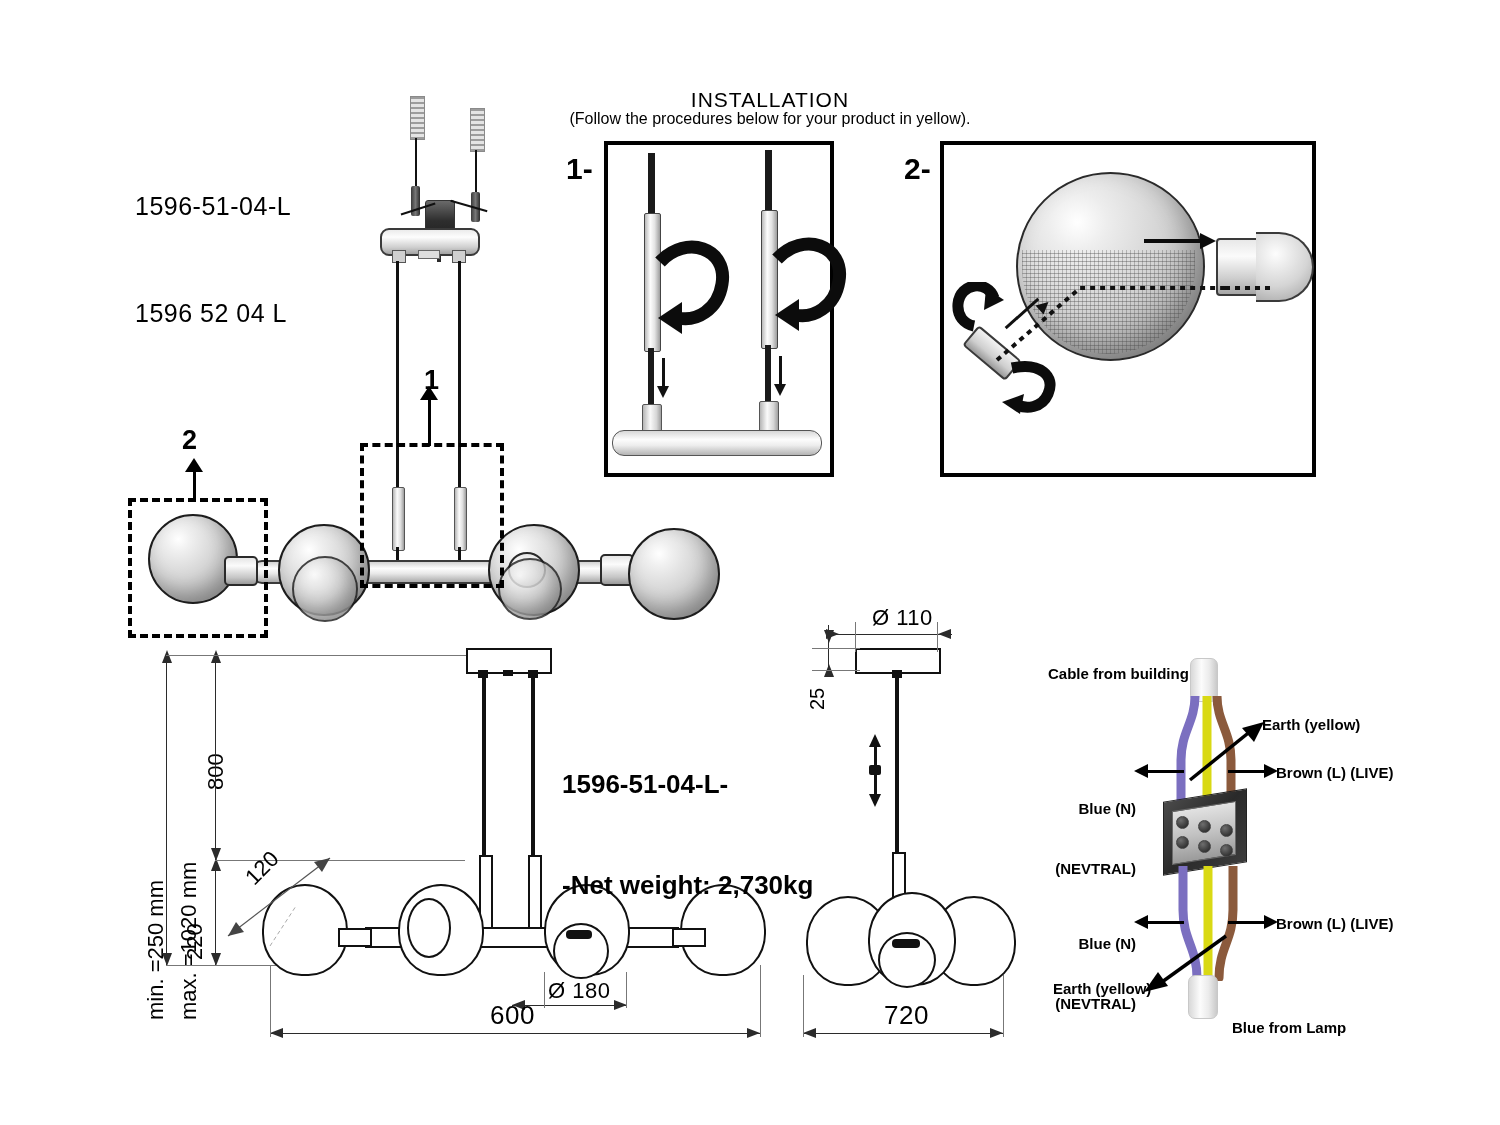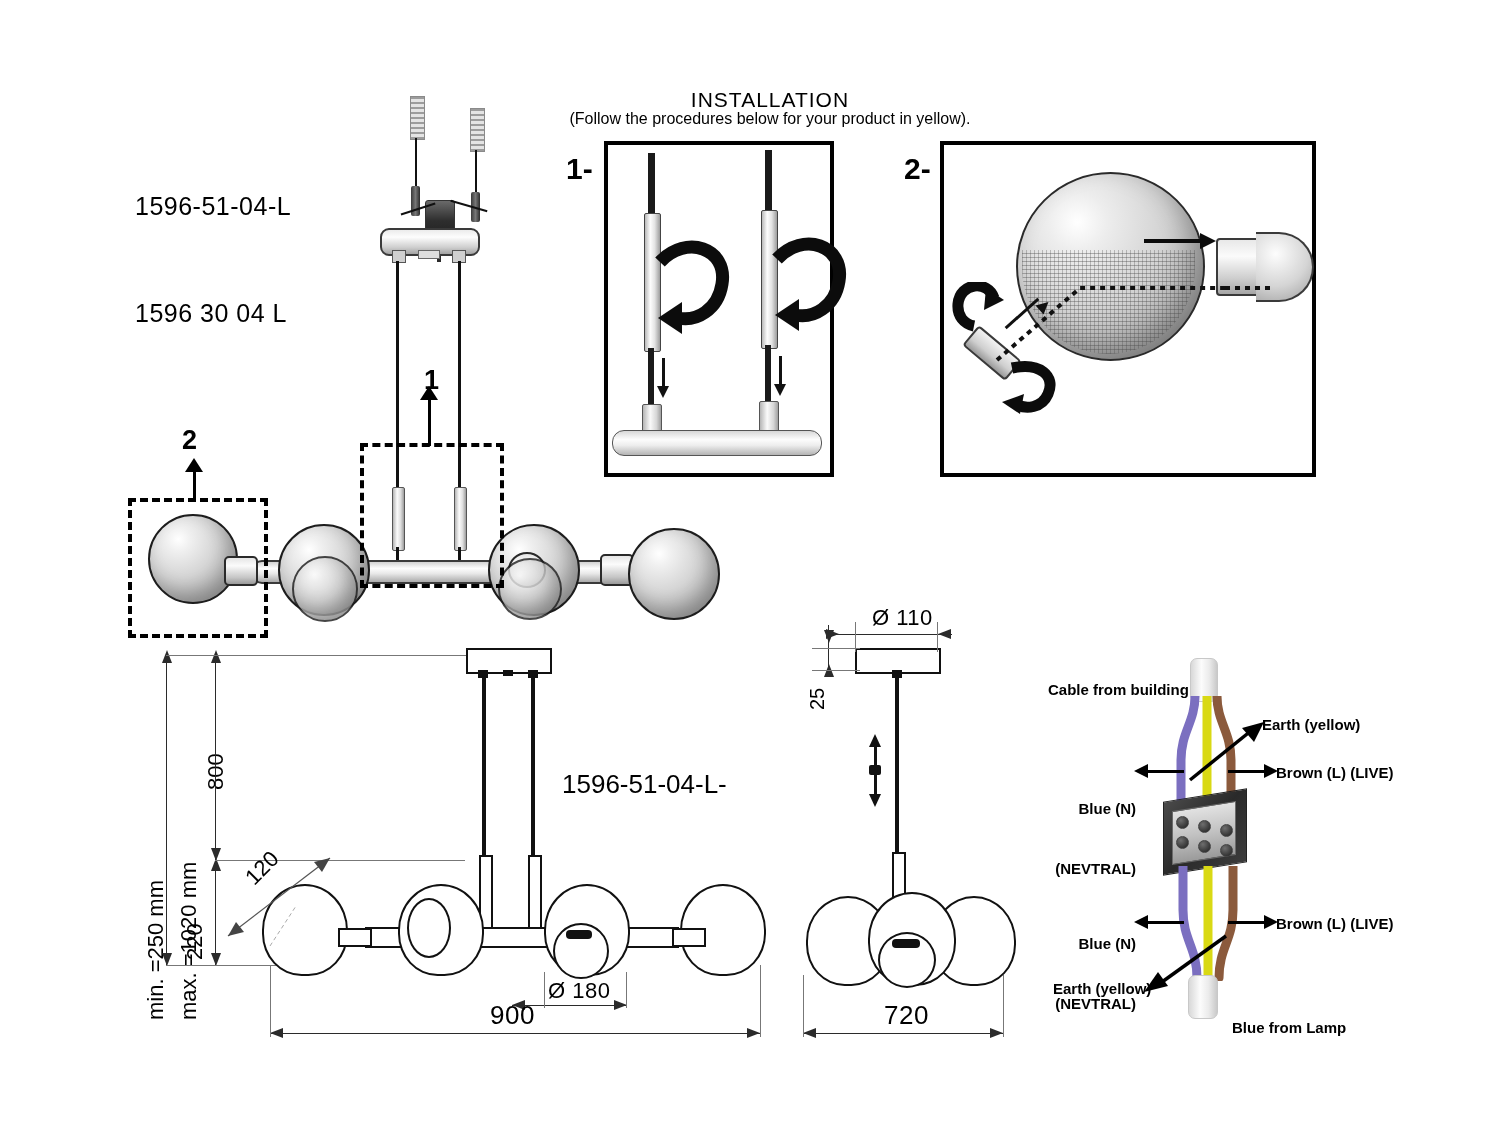--- a/index.html
+++ b/index.html
@@ -142,21 +142,21 @@
   }
   .arrowD{
     width:0;height:0;border-left:5px solid transparent;border-right:5px solid transparent;
     border-top:13px solid #2b2b2b;
   }
 
   .globe-ln{
     border:2.5px solid #111;border-radius:50% 50% 46% 46%;background:#fff;
   }
   .bar-ln{border:2.5px solid #111;background:#fff;}
-  .spec-text{left:562px;top:700px;font-size:26px;line-height:1.30;}
+  .spec-text{left:562px;top:700px;font-size:26px;line-height:1.30;font-weight:bold;}
 
   
   .wirelabel{font-size:15px;font-weight:bold;line-height:1.35;}
   .cable-sheath{
     border:1px solid #c8c8c8;border-radius:7px;
     background:linear-gradient(90deg,#d8d8d8,#fcfcfc 40%,#ebebeb 70%,#c9c9c9);
   }
   #terminal{
     left:1163px;top:795px;width:82px;height:72px;
     background:linear-gradient(135deg,#4a4a4a,#2a2a2a 50%,#3c3c3c);
@@ -180,21 +180,21 @@
   .wlab-headR{
     width:0;height:0;border-top:7px solid transparent;border-bottom:7px solid transparent;
     border-left:14px solid #000;
   }
 </style>
 </head>
 <body>
 
 <div class="abs txt" id="product-codes">
   <div>1596-51-04-L</div>
-  <div>1596 30 04 L</div>
+  <div>1596 52 04 L</div>
 </div>
 
 <div>
   <div class="abs anchor" style="left:410px;top:96px;height:42px;"></div>
   <div class="abs anchor" style="left:470px;top:108px;height:42px;"></div>
   <div class="abs ln" style="left:415px;top:138px;width:1.5px;height:48px;"></div>
   <div class="abs ln" style="left:475px;top:150px;width:1.5px;height:42px;"></div>
   <div class="abs screwbody" style="left:411px;top:186px;height:30px;"></div>
   <div class="abs screwbody" style="left:471px;top:192px;height:30px;"></div>
   <div class="abs" id="bracket3d"></div>
@@ -359,29 +359,30 @@
   <line x1="52" y1="98" x2="78" y2="58" stroke="#aaa" stroke-width="1" stroke-dasharray="4 3"></line>
 </svg>
 
 <div class="abs txt dimtext" style="left:548px;top:978px;">Ø 180</div>
 <div class="abs dimline" style="left:512px;top:1005px;width:115px;"></div>
 <div class="abs arrowL" style="left:512px;top:1000px;"></div>
 <div class="abs arrowR" style="left:614px;top:1000px;"></div>
 <div class="abs extline" style="left:544px;top:972px;width:1px;height:36px;"></div>
 <div class="abs extline" style="left:626px;top:972px;width:1px;height:36px;"></div>
 
-<div class="abs txt dimtext" style="left:490px;top:1000px;font-size:26px;">900</div>
+<div class="abs txt dimtext" style="left:490px;top:1000px;font-size:26px;">600</div>
 <div class="abs dimline" style="left:270px;top:1033px;width:490px;"></div>
 <div class="abs arrowL" style="left:270px;top:1028px;"></div>
 <div class="abs arrowR" style="left:747px;top:1028px;"></div>
 <div class="abs extline" style="left:270px;top:965px;width:1px;height:72px;"></div>
 <div class="abs extline" style="left:760px;top:965px;width:1px;height:72px;"></div>
 
 <div class="abs txt spec-text">
   <div>1596-51-04-L-</div>
+  <div>-Net weight: 2,730kg</div>
 </div>
 
 <div>
   <div class="abs bar-ln" style="left:855px;top:648px;width:82px;height:22px;"></div>
   <div class="abs ln" style="left:892px;top:670px;width:10px;height:8px;"></div>
   <div class="abs ln" style="left:895px;top:678px;width:4px;height:176px;"></div>
   <div class="abs bar-ln" style="left:892px;top:852px;width:10px;height:48px;"></div>
 
   <div class="abs globe-ln" style="left:806px;top:896px;width:80px;height:86px;"></div>
   <div class="abs globe-ln" style="left:932px;top:896px;width:80px;height:86px;"></div>
@@ -436,21 +437,21 @@
   <div class="abs term-hole" style="left:1220px;top:844px;"></div>
 
   <svg class="abs" style="left:1155px;top:866px;width:110px;height:115px;" viewBox="0 0 110 115">
     <path d="M28 0 L 28 44 C 28 74, 42 82, 42 112" fill="none" stroke="#7b6fc0" stroke-width="9" stroke-linecap="round"></path>
     <path d="M53 0 L 53 112" fill="none" stroke="#d9d914" stroke-width="9" stroke-linecap="round"></path>
     <path d="M78 0 L 78 44 C 78 74, 64 82, 64 112" fill="none" stroke="#8b5a3c" stroke-width="9" stroke-linecap="round"></path>
   </svg>
 
   <div class="abs cable-sheath" style="left:1188px;top:975px;width:28px;height:42px;"></div>
 
-  <div class="abs txt wirelabel" style="left:1048px;top:680px;">Cable from building</div>
+  <div class="abs txt wirelabel" style="left:1048px;top:664px;">Cable from building</div>
 
   <div class="abs txt wirelabel" style="left:1262px;top:715px;">Earth (yellow)</div>
   <svg class="abs" style="left:1186px;top:720px;width:82px;height:64px;" viewBox="0 0 82 64">
     <line x1="4" y1="60" x2="66" y2="10" stroke="#000" stroke-width="3.5"></line>
     <polygon points="78,2 56,8 68,22" fill="#000"></polygon>
   </svg>
 
   <div class="abs txt wirelabel" style="left:1044px;top:758px;text-align:right;width:92px;">
     <div>Blue (N)</div>
     <div>(NEVTRAL)</div>

